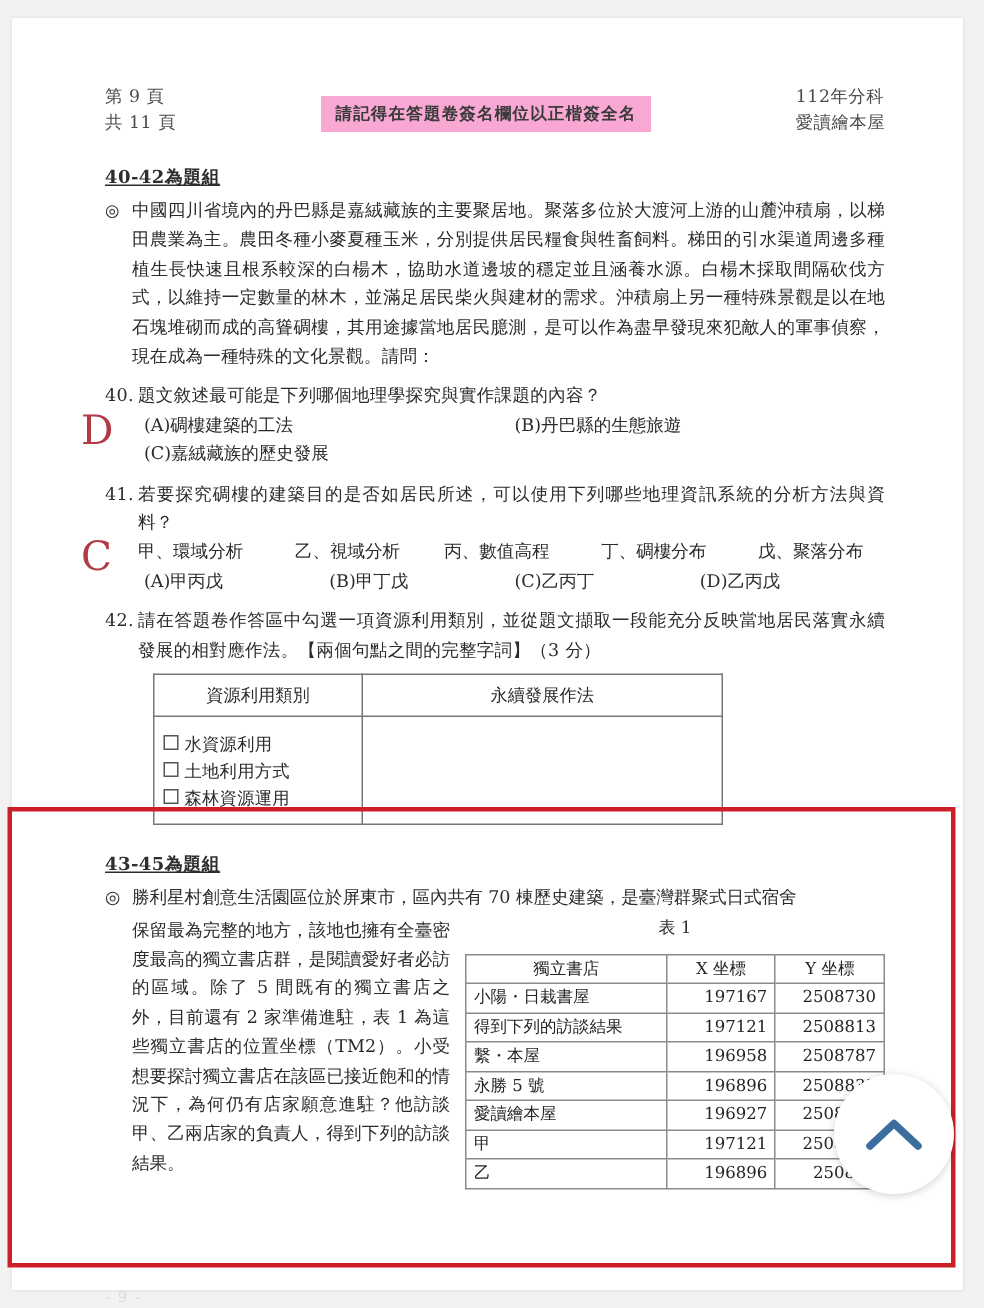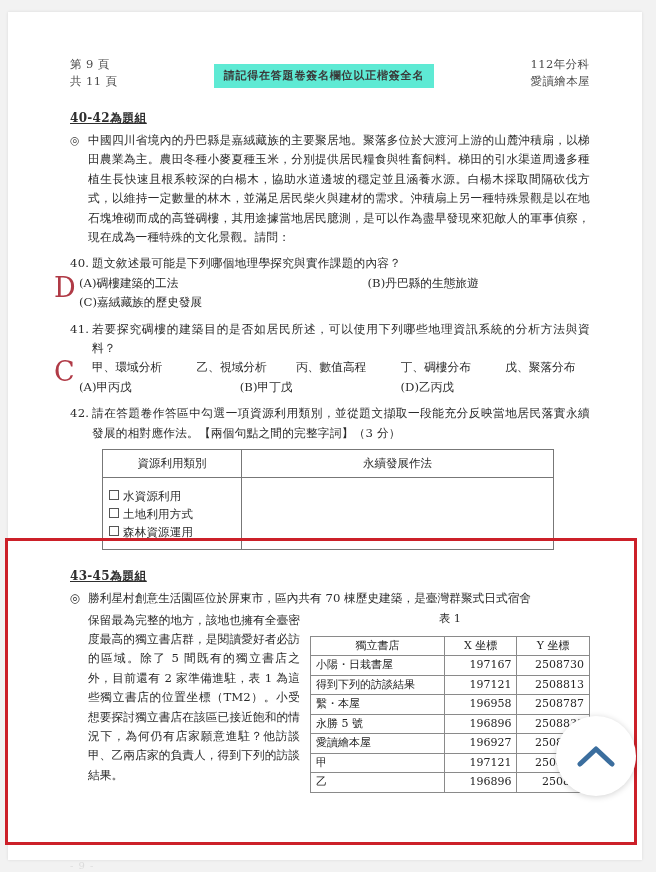--- a/index.html
+++ b/index.html
@@ -43,21 +43,21 @@
   .hdr-left, .hdr-right {
     font-size: 11.5px;
     line-height: 17px;
     color: #araraa;
     color: #4a4a4a;
     white-space: nowrap;
   }
   .hdr-left div, .hdr-right div { letter-spacing: 0.4px; }
 
   .hdr-banner {
-    background: #5eead4;
+    background: #f9a8d4;
     color: #3a3a3a;
     font-size: 11px;
     font-weight: bold;
     letter-spacing: 0.8px;
     padding: 4px 10px 5px 10px;
     margin-top: 8px;
     white-space: nowrap;
   }
 
   
@@ -96,22 +96,21 @@
     letter-spacing: 0.2px;
   }
   .qnum { flex: 0 0 22px; }
   .qtext { flex: 1 1 auto; text-align: justify; }
 
   .opts-row {
     display: flex;
     font-size: 11.7px;
     line-height: 19.4px;
     color: #2b2b2b;
-    padding-left: 9px;
-    gap: 33px;
+    padding-left: 26px;
   }
   .opt { flex: 0 0 50%; }
   .opts-row.quad .opt { flex: 0 0 25%; }
 
   .choice-line {
     font-size: 11.7px;
     line-height: 19.4px;
     color: #2b2b2b;
     padding-left: 22px;
     display: flex;
@@ -126,21 +125,21 @@
     font-size: 27px;
     font-weight: normal;
     color: #b03a46;
     line-height: 1;
   }
 
   
   .ans-table {
     border-collapse: collapse;
     margin: 6px 0 0 32px;
-    width: 452px;
+    width: 380px;
     font-size: 11.5px;
     color: #2b2b2b;
     border-radius: 20px;
   }
   .ans-table td, .ans-table th {
     border: 1px solid #777;
     padding: 4px 6px;
     font-weight: normal;
   }
   .ans-table .th-cat { width: 130px; text-align: center; padding: 6px 4px; }
@@ -293,20 +292,21 @@
       <div class="choice-line">
         <span class="ci" style="flex:0 0 21%">甲、環域分析</span>
         <span class="ci" style="flex:0 0 20%">乙、視域分析</span>
         <span class="ci" style="flex:0 0 21%">丙、數值高程</span>
         <span class="ci" style="flex:0 0 21%">丁、碉樓分布</span>
         <span class="ci" style="flex:0 0 17%">戊、聚落分布</span>
       </div>
       <div class="opts-row quad">
         <span class="opt">(A)甲丙戊</span>
         <span class="opt">(B)甲丁戊</span>
+        <span class="opt">(C)乙丙丁</span>
         <span class="opt">(D)乙丙戊</span>
       </div>
     </div>
 
     <div class="qblock">
       <div class="qline">
         <span class="qnum">42.</span>
         <span class="qtext">請在答題卷作答區中勾選一項資源利用類別，並從題文擷取一段能充分反映當地居民落實永續發展的相對應作法。【兩個句點之間的完整字詞】（3 分）</span>
       </div>
 

